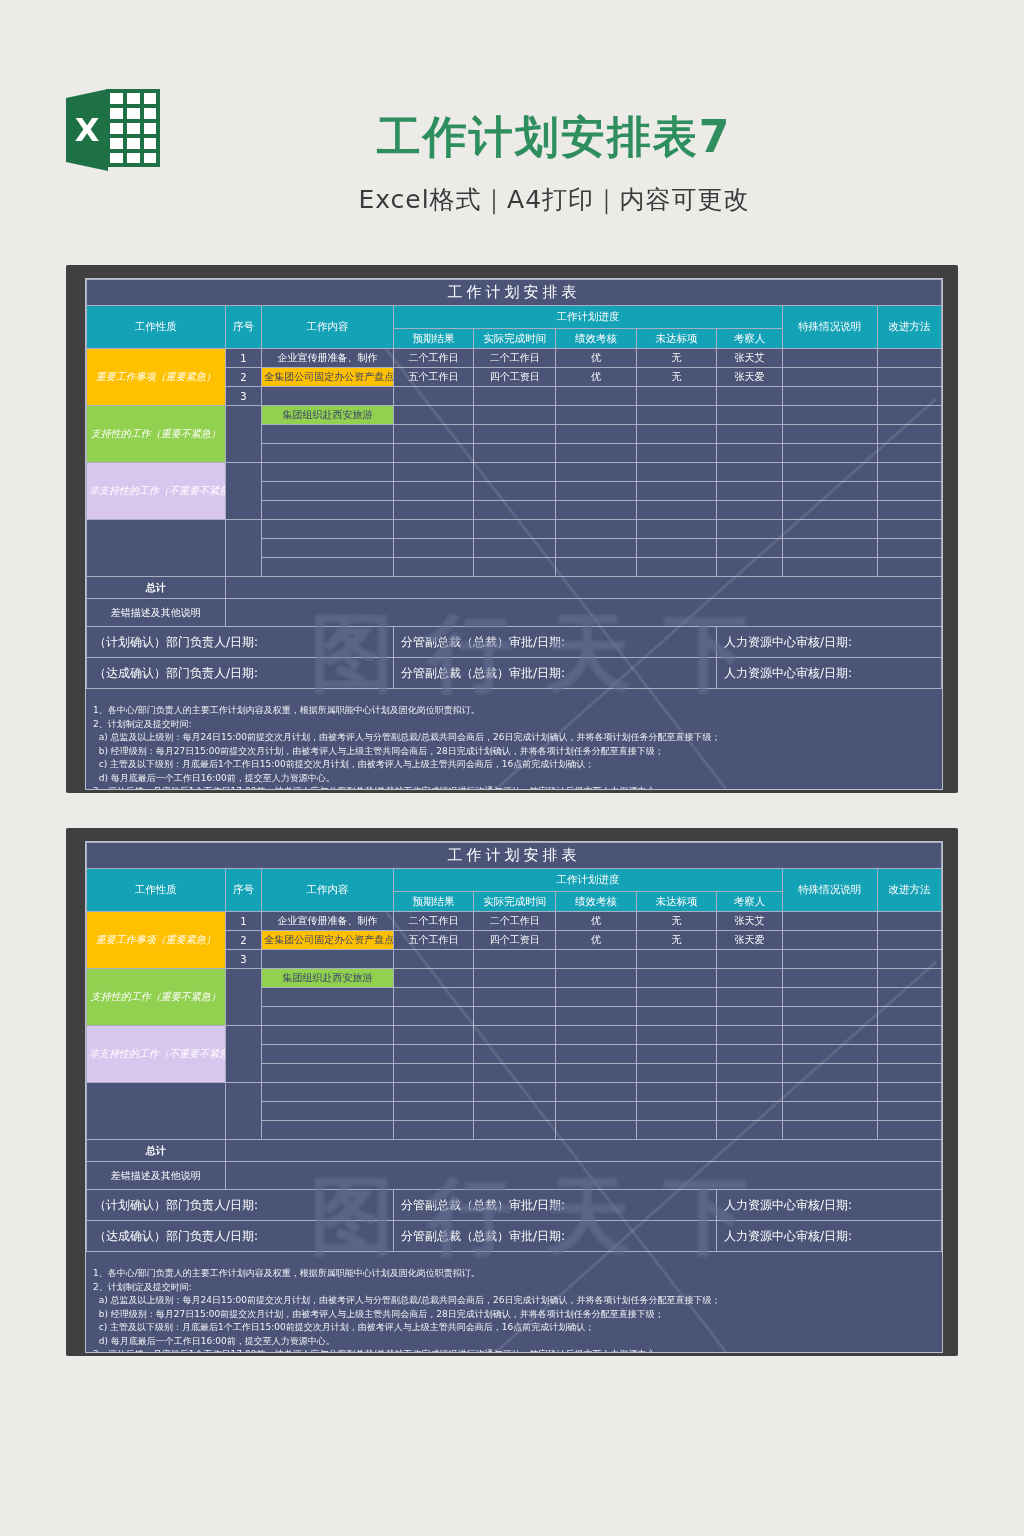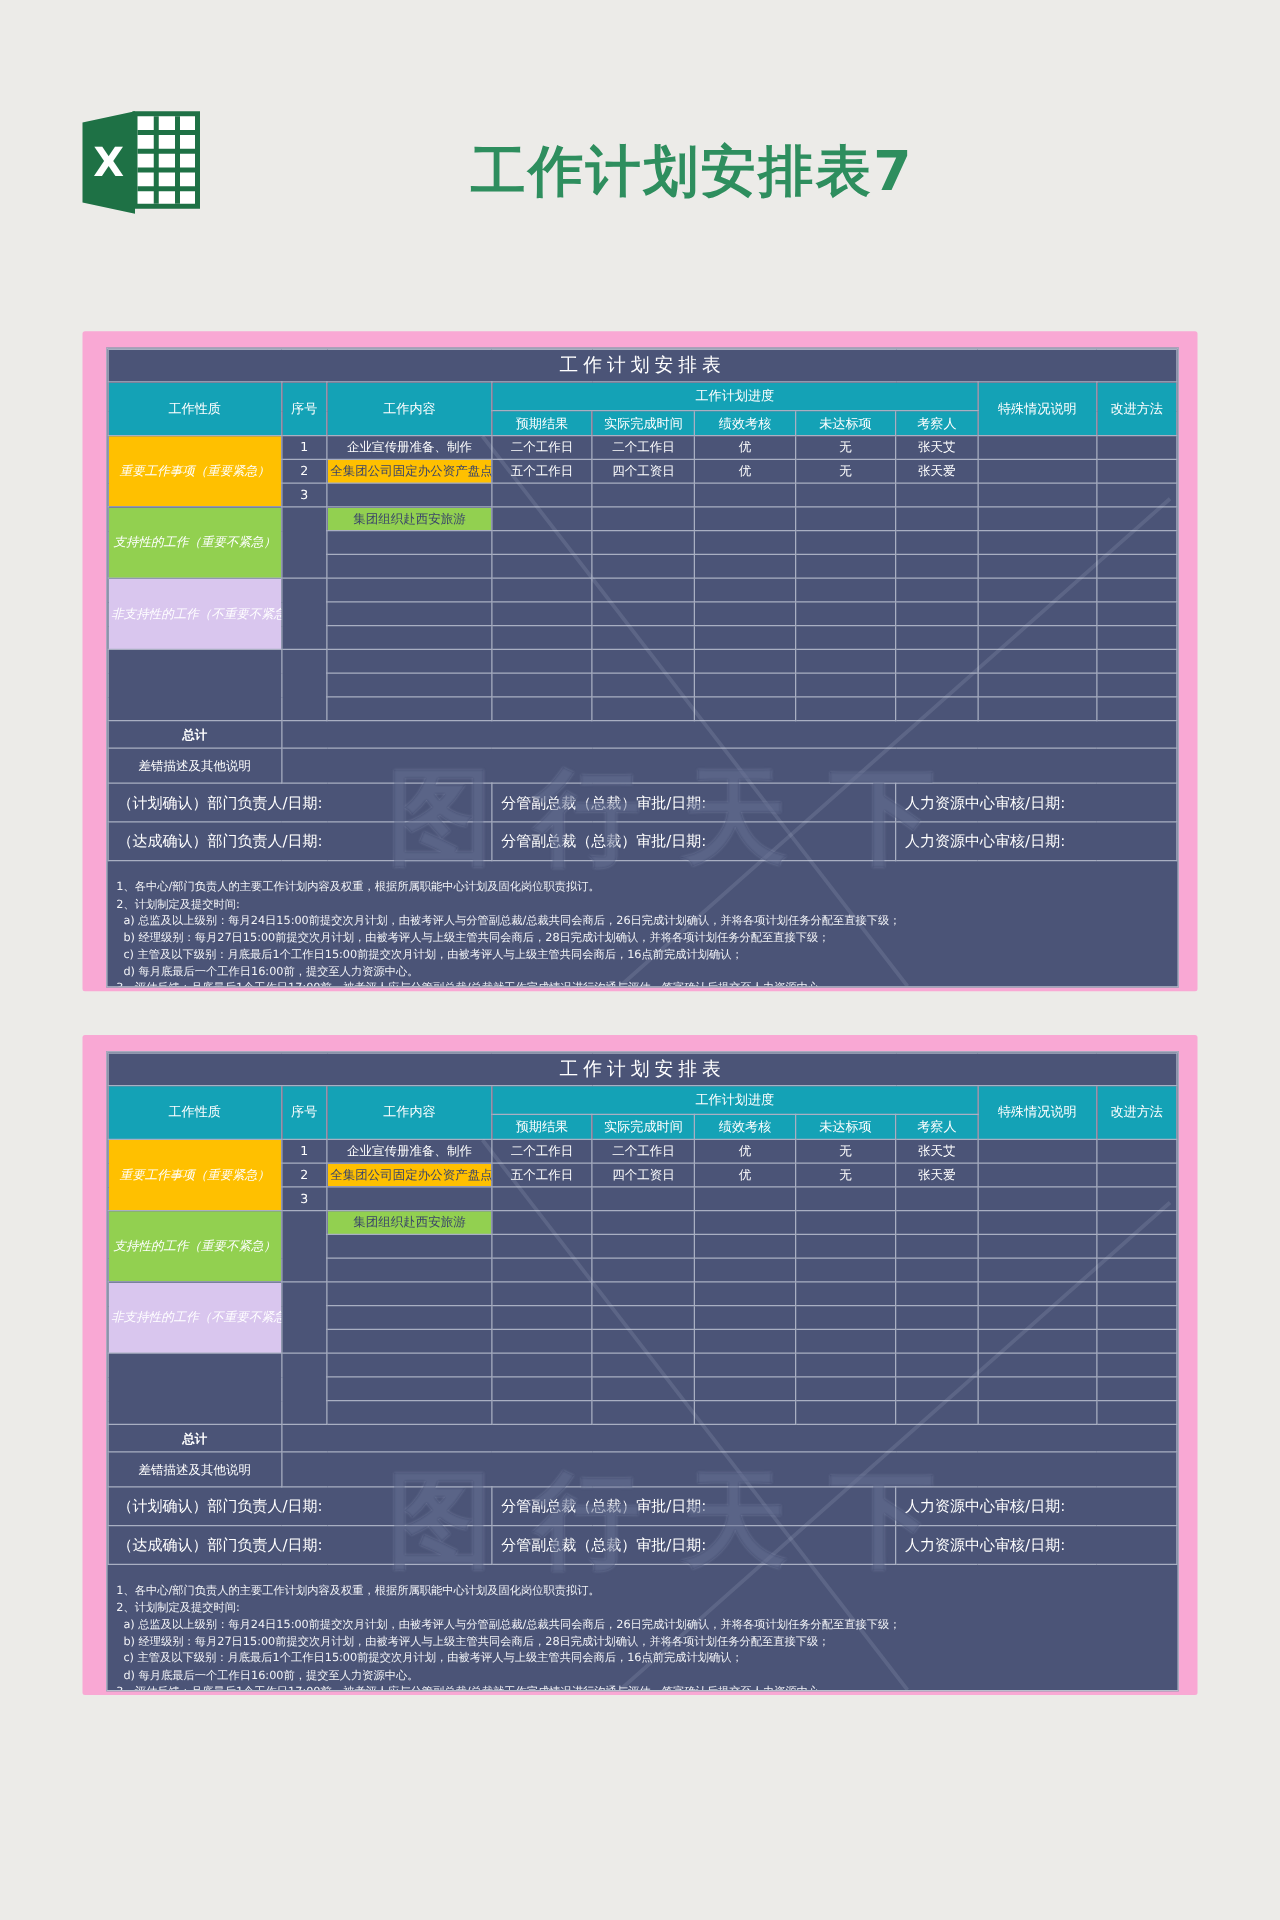--- a/index.html
+++ b/index.html
@@ -12,21 +12,21 @@
   }
   
   .page-header{position:absolute;top:0;left:0;right:0;height:240px;}
   .logo{position:absolute;left:64px;top:86px;}
   .header-text{position:absolute;left:84px;right:0;top:88px;text-align:center;margin-top:20px;}
   .big-title{margin:0;font-size:44px;font-weight:bold;letter-spacing:2px;}
   .sub-title{margin-top:16px;font-size:25px;color:#3b3b3b;letter-spacing:1px;}
   
   .card{
     position:absolute;left:66px;width:892px;height:528px;
-    background:#f9a8d4;overflow:hidden;border-radius:2px;
+    background:#404040;overflow:hidden;border-radius:2px;
   }
   .card-1{top:265px;}
   .card-2{top:828px;}
   .sheet{
     position:absolute;left:19px;top:13px;width:858px;height:512px;
     background:#4b5477;border:1px solid #b9bfce;box-sizing:border-box;
     overflow:hidden;
   }
   table.plan{width:100%;border-collapse:collapse;table-layout:fixed;}
   .plan td,.plan th{
@@ -71,20 +71,21 @@
       <line x1="46" y1="20" x2="92" y2="20" stroke="#1e7145" stroke-width="4"></line>
       <line x1="46" y1="35" x2="92" y2="35" stroke="#1e7145" stroke-width="4"></line>
       <line x1="46" y1="50" x2="92" y2="50" stroke="#1e7145" stroke-width="4"></line>
       <line x1="46" y1="65" x2="92" y2="65" stroke="#1e7145" stroke-width="4"></line>
       <polygon points="2,12 44,3 44,85 2,76" fill="#1e7145"></polygon>
       <text x="23" y="55" fill="#ffffff" font-size="32" font-weight="bold" text-anchor="middle" font-family="'DejaVu Sans',sans-serif">X</text>
     </svg>
   </div>
   <div class="header-text">
     <h1 class="big-title" style="color: rgb(46, 142, 94);">工作计划安排表7</h1>
+    <div class="sub-title">Excel格式｜A4打印｜内容可更改</div>
   </div>
 </div>
 
 <div class="card card-1">
     <div class="sheet">
       <table class="plan">
         <colgroup>
           <col style="width:16.2%">
           <col style="width:4.3%">
           <col style="width:15.4%">

